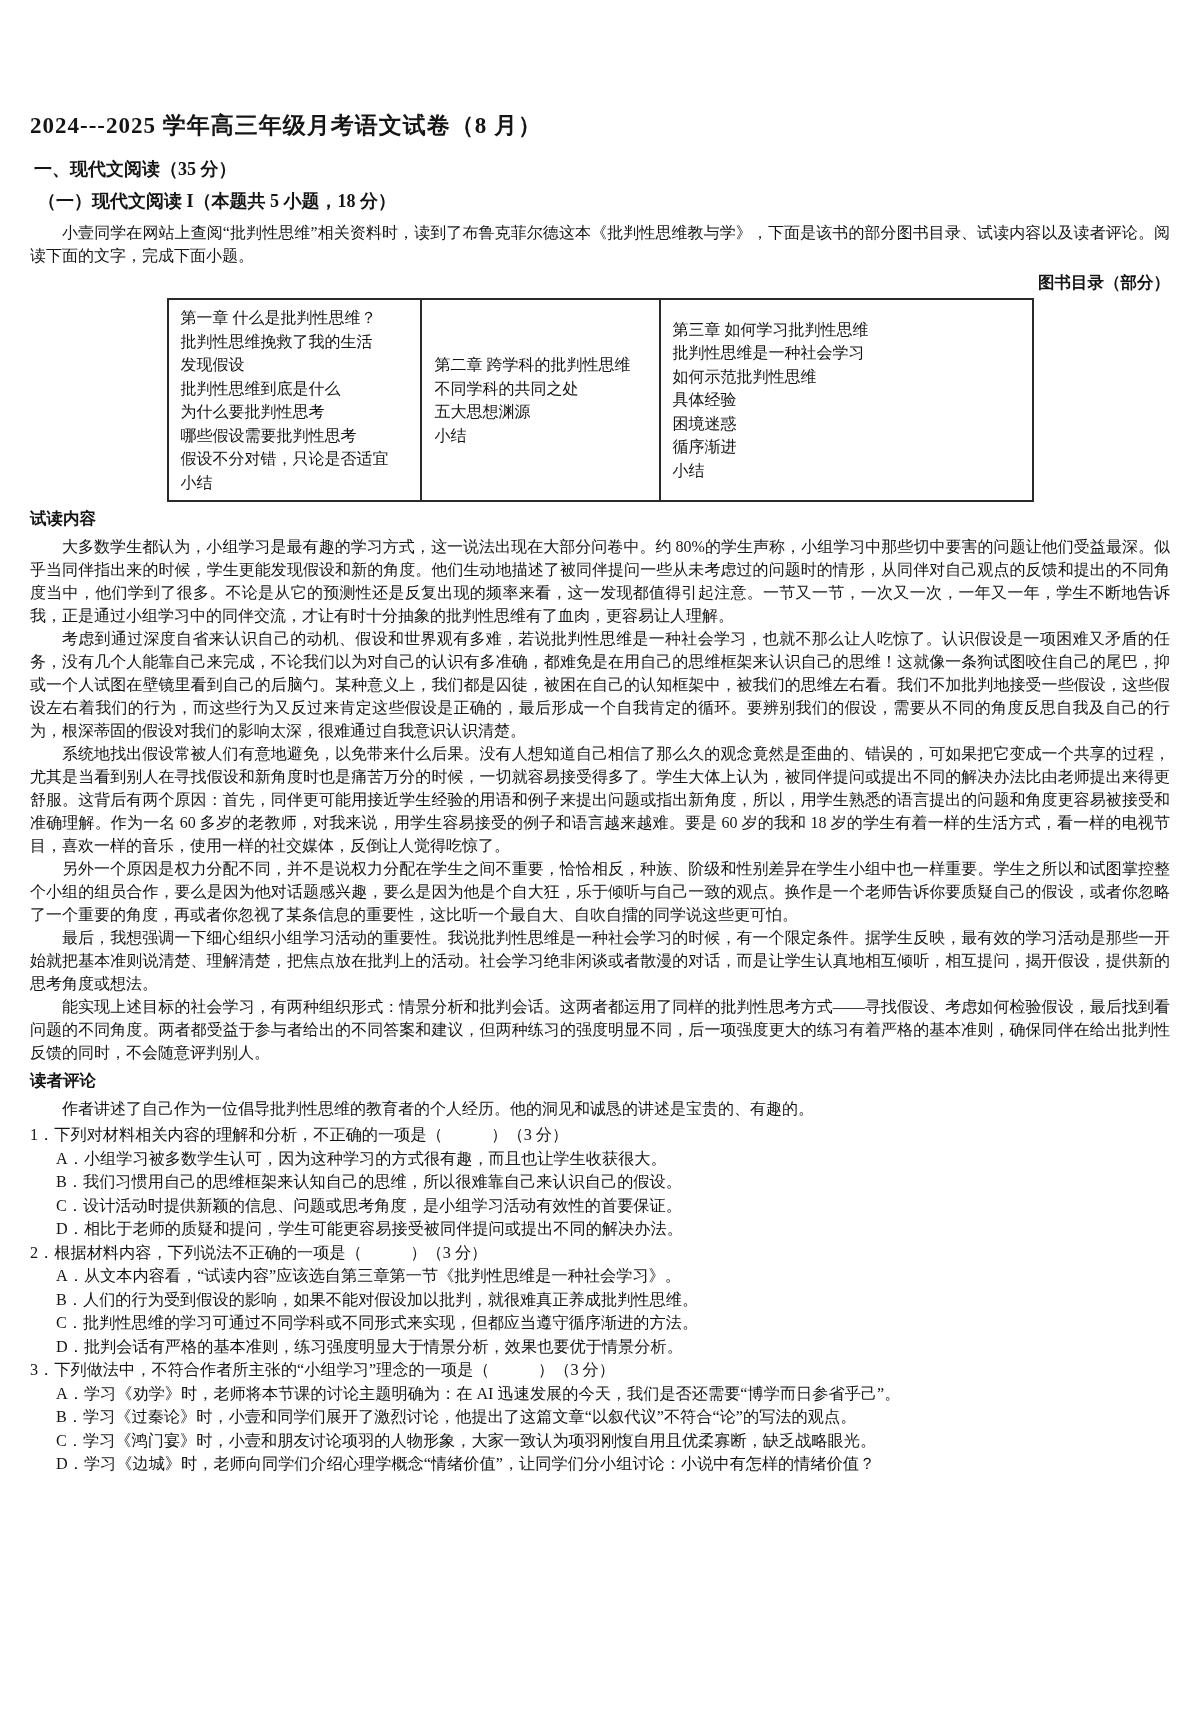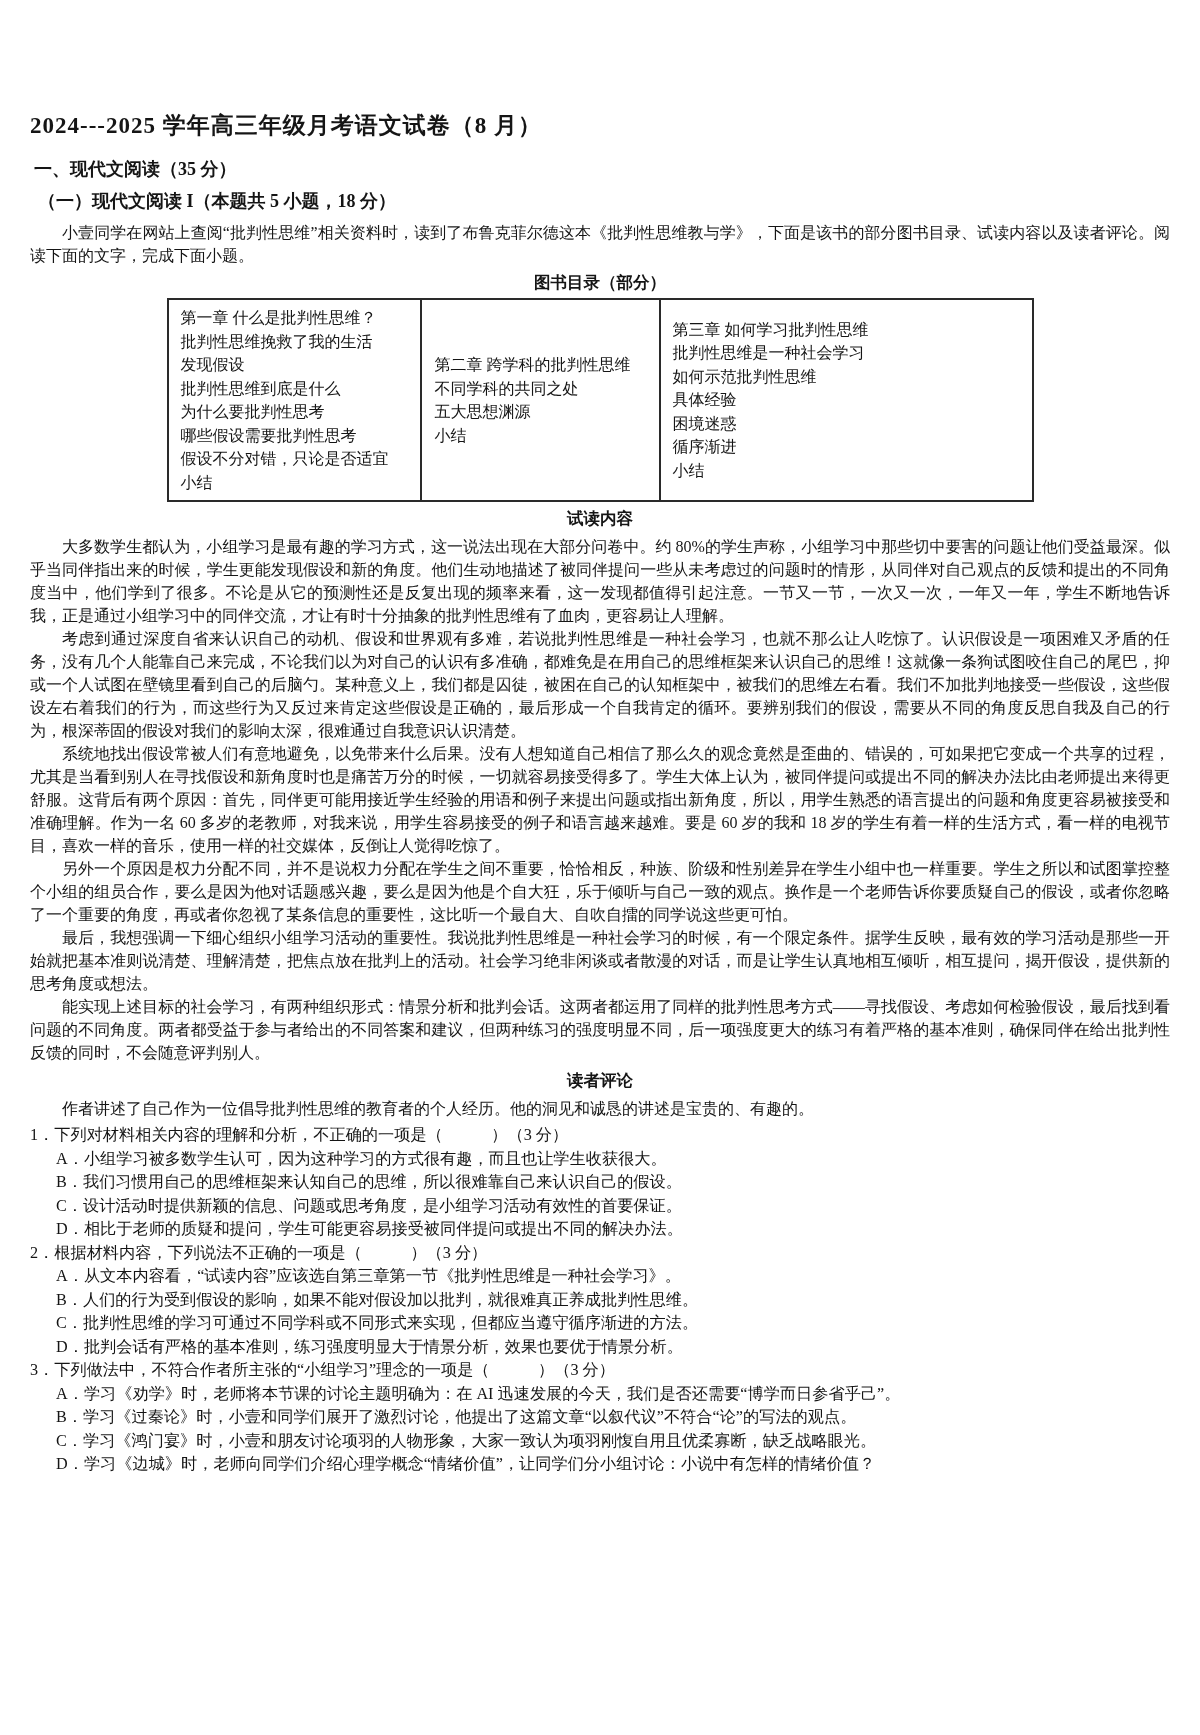--- a/index.html
+++ b/index.html
@@ -42,21 +42,21 @@
     padding-left: 38px;
   }
   .intro, .excerpt p, .review p {
     font-size: 16px;
     line-height: 23px;
     text-indent: 2em;
     text-align: justify;
     margin: 0;
   }
   .caption {
-    text-align: center;
+    text-align: right;
     font-size: 16.5px;
     font-weight: bold;
     margin: 5px 0 4px 0;
   }
   table.catalog {
     width: 867px;
     margin: 2px auto 4px auto;
     border-collapse: collapse;
     table-layout: fixed;
   }
@@ -67,21 +67,21 @@
     font-size: 16px;
   }
   td.c1 { width: 29%; }
   td.c2 { width: 27%; }
   td.c3 { width: 44%; }
   .cat-line {
     line-height: 23.5px;
     white-space: nowrap;
   }
   .mid-heading {
-    text-align: center;
+    text-align: left;
     font-size: 16.5px;
     font-weight: bold;
     margin: 6px 0 5px 0;
   }
   .questions {
     margin-top: 4px;
     font-size: 16.2px;
   }
   .q-stem {
     line-height: 22.5px;

